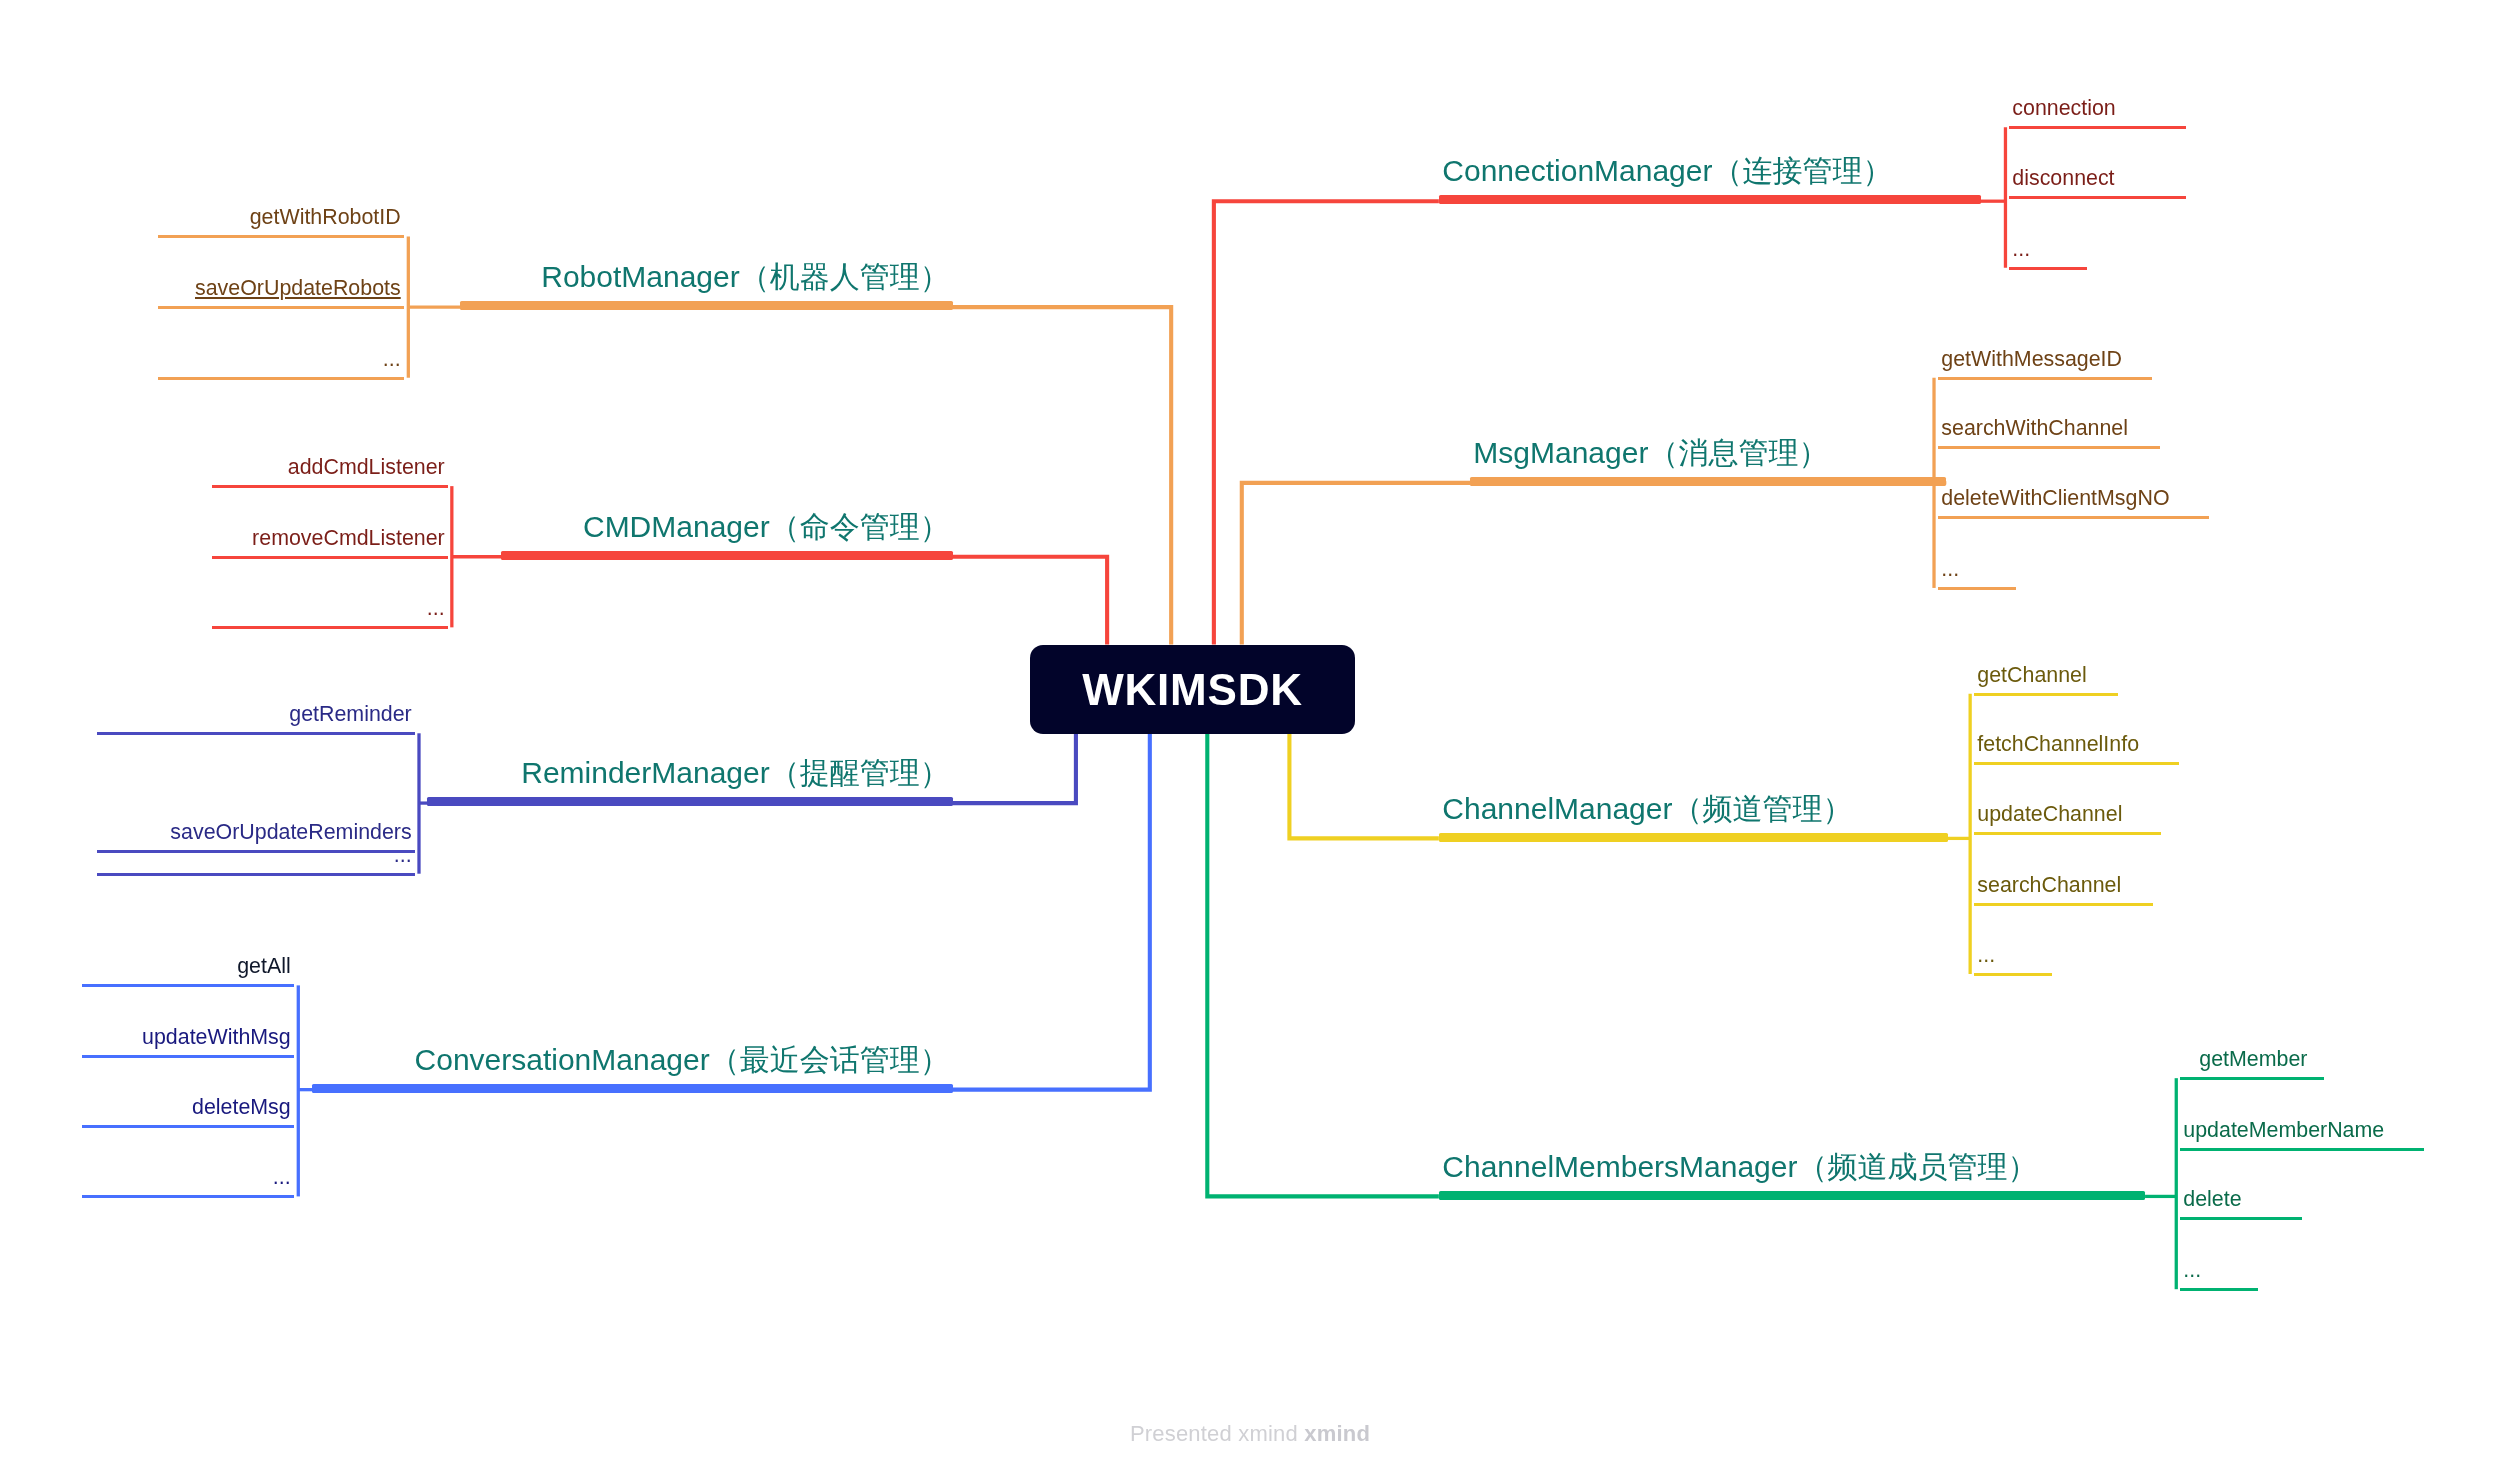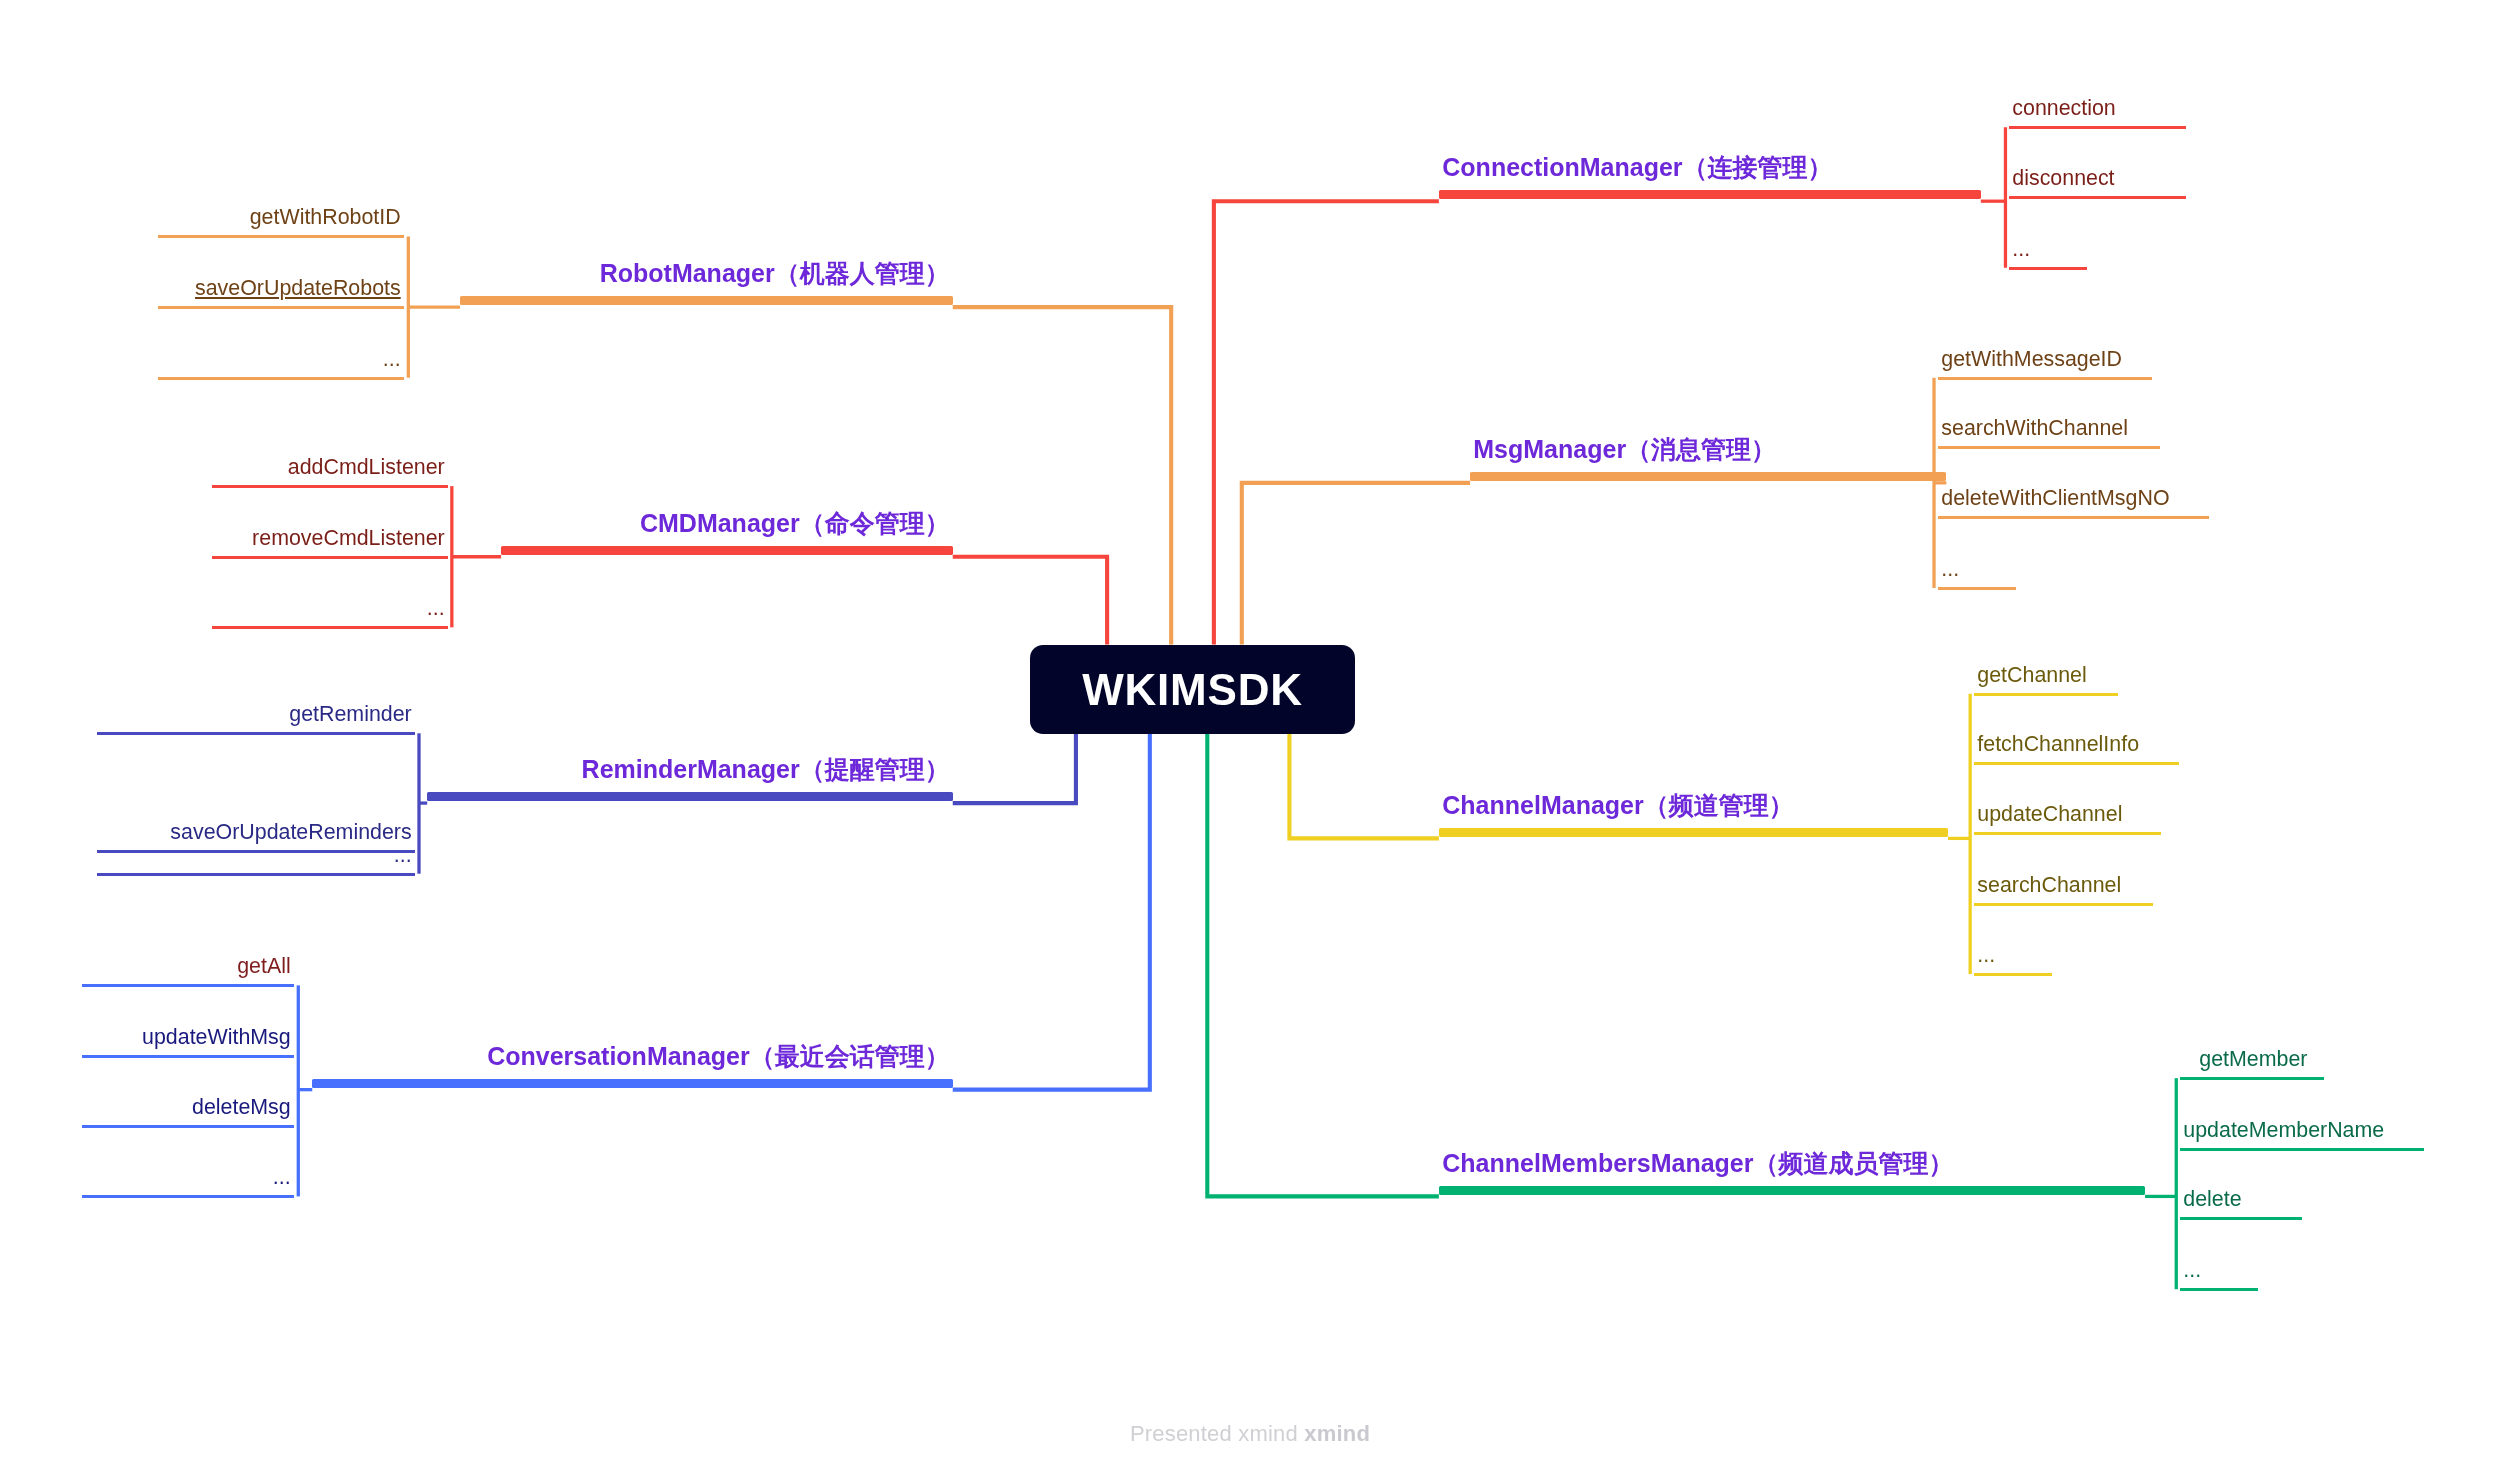--- a/index.html
+++ b/index.html
@@ -47,23 +47,23 @@
     letter-spacing: 0.8px;
     line-height: 1;
   }
 
   
   .branch {
     position: absolute;
     z-index: 30;
   }
   .branch .title {
-    font-size: 25px;
-    font-weight: bold;
-    color: #6d28d9;
+    font-size: 30px;
+    font-weight: normal;
+    color: #0f766e;
     white-space: nowrap;
     line-height: 1.1;
     padding: 0 3.3px 8.2px 3.3px;
   }
   .branch.right .title { text-align: left; }
   .branch.left  .title { text-align: right; }
   .branch .bar {
     height: 9px;
     border-radius: 1.6px;
     width: 100%;
@@ -287,21 +287,21 @@
       </div>
       <div class="leaf left" style="left: 97px; width: 318px; top: 772px; margin-top: 48px;">
         <div class="ltext" style="color: rgb(42, 42, 134);">saveOrUpdateReminders</div>
         <div class="lbar" style="background: rgb(74, 74, 192);"></div>
       </div>
       <div class="leaf left" style="left: 97px; width: 318px; top: 843px;">
         <div class="ltext" style="color: rgb(42, 42, 134);">...</div>
         <div class="lbar" style="background: rgb(74, 74, 192);"></div>
       </div>
       <div class="leaf left" style="left: 82px; width: 212px; top: 954px;">
-        <div class="ltext" style="color: #7f1d1d;">getAll</div>
+        <div class="ltext" style="color: #0f172a;">getAll</div>
         <div class="lbar" style="background: rgb(71, 112, 255);"></div>
       </div>
       <div class="leaf left" style="left: 82px; width: 212px; top: 1025px;">
         <div class="ltext" style="color: rgb(25, 25, 126);">updateWithMsg</div>
         <div class="lbar" style="background: rgb(71, 112, 255);"></div>
       </div>
       <div class="leaf left" style="left: 82px; width: 212px; top: 1095px;">
         <div class="ltext" style="color: rgb(25, 25, 126);">deleteMsg</div>
         <div class="lbar" style="background: rgb(71, 112, 255);"></div>
       </div>

